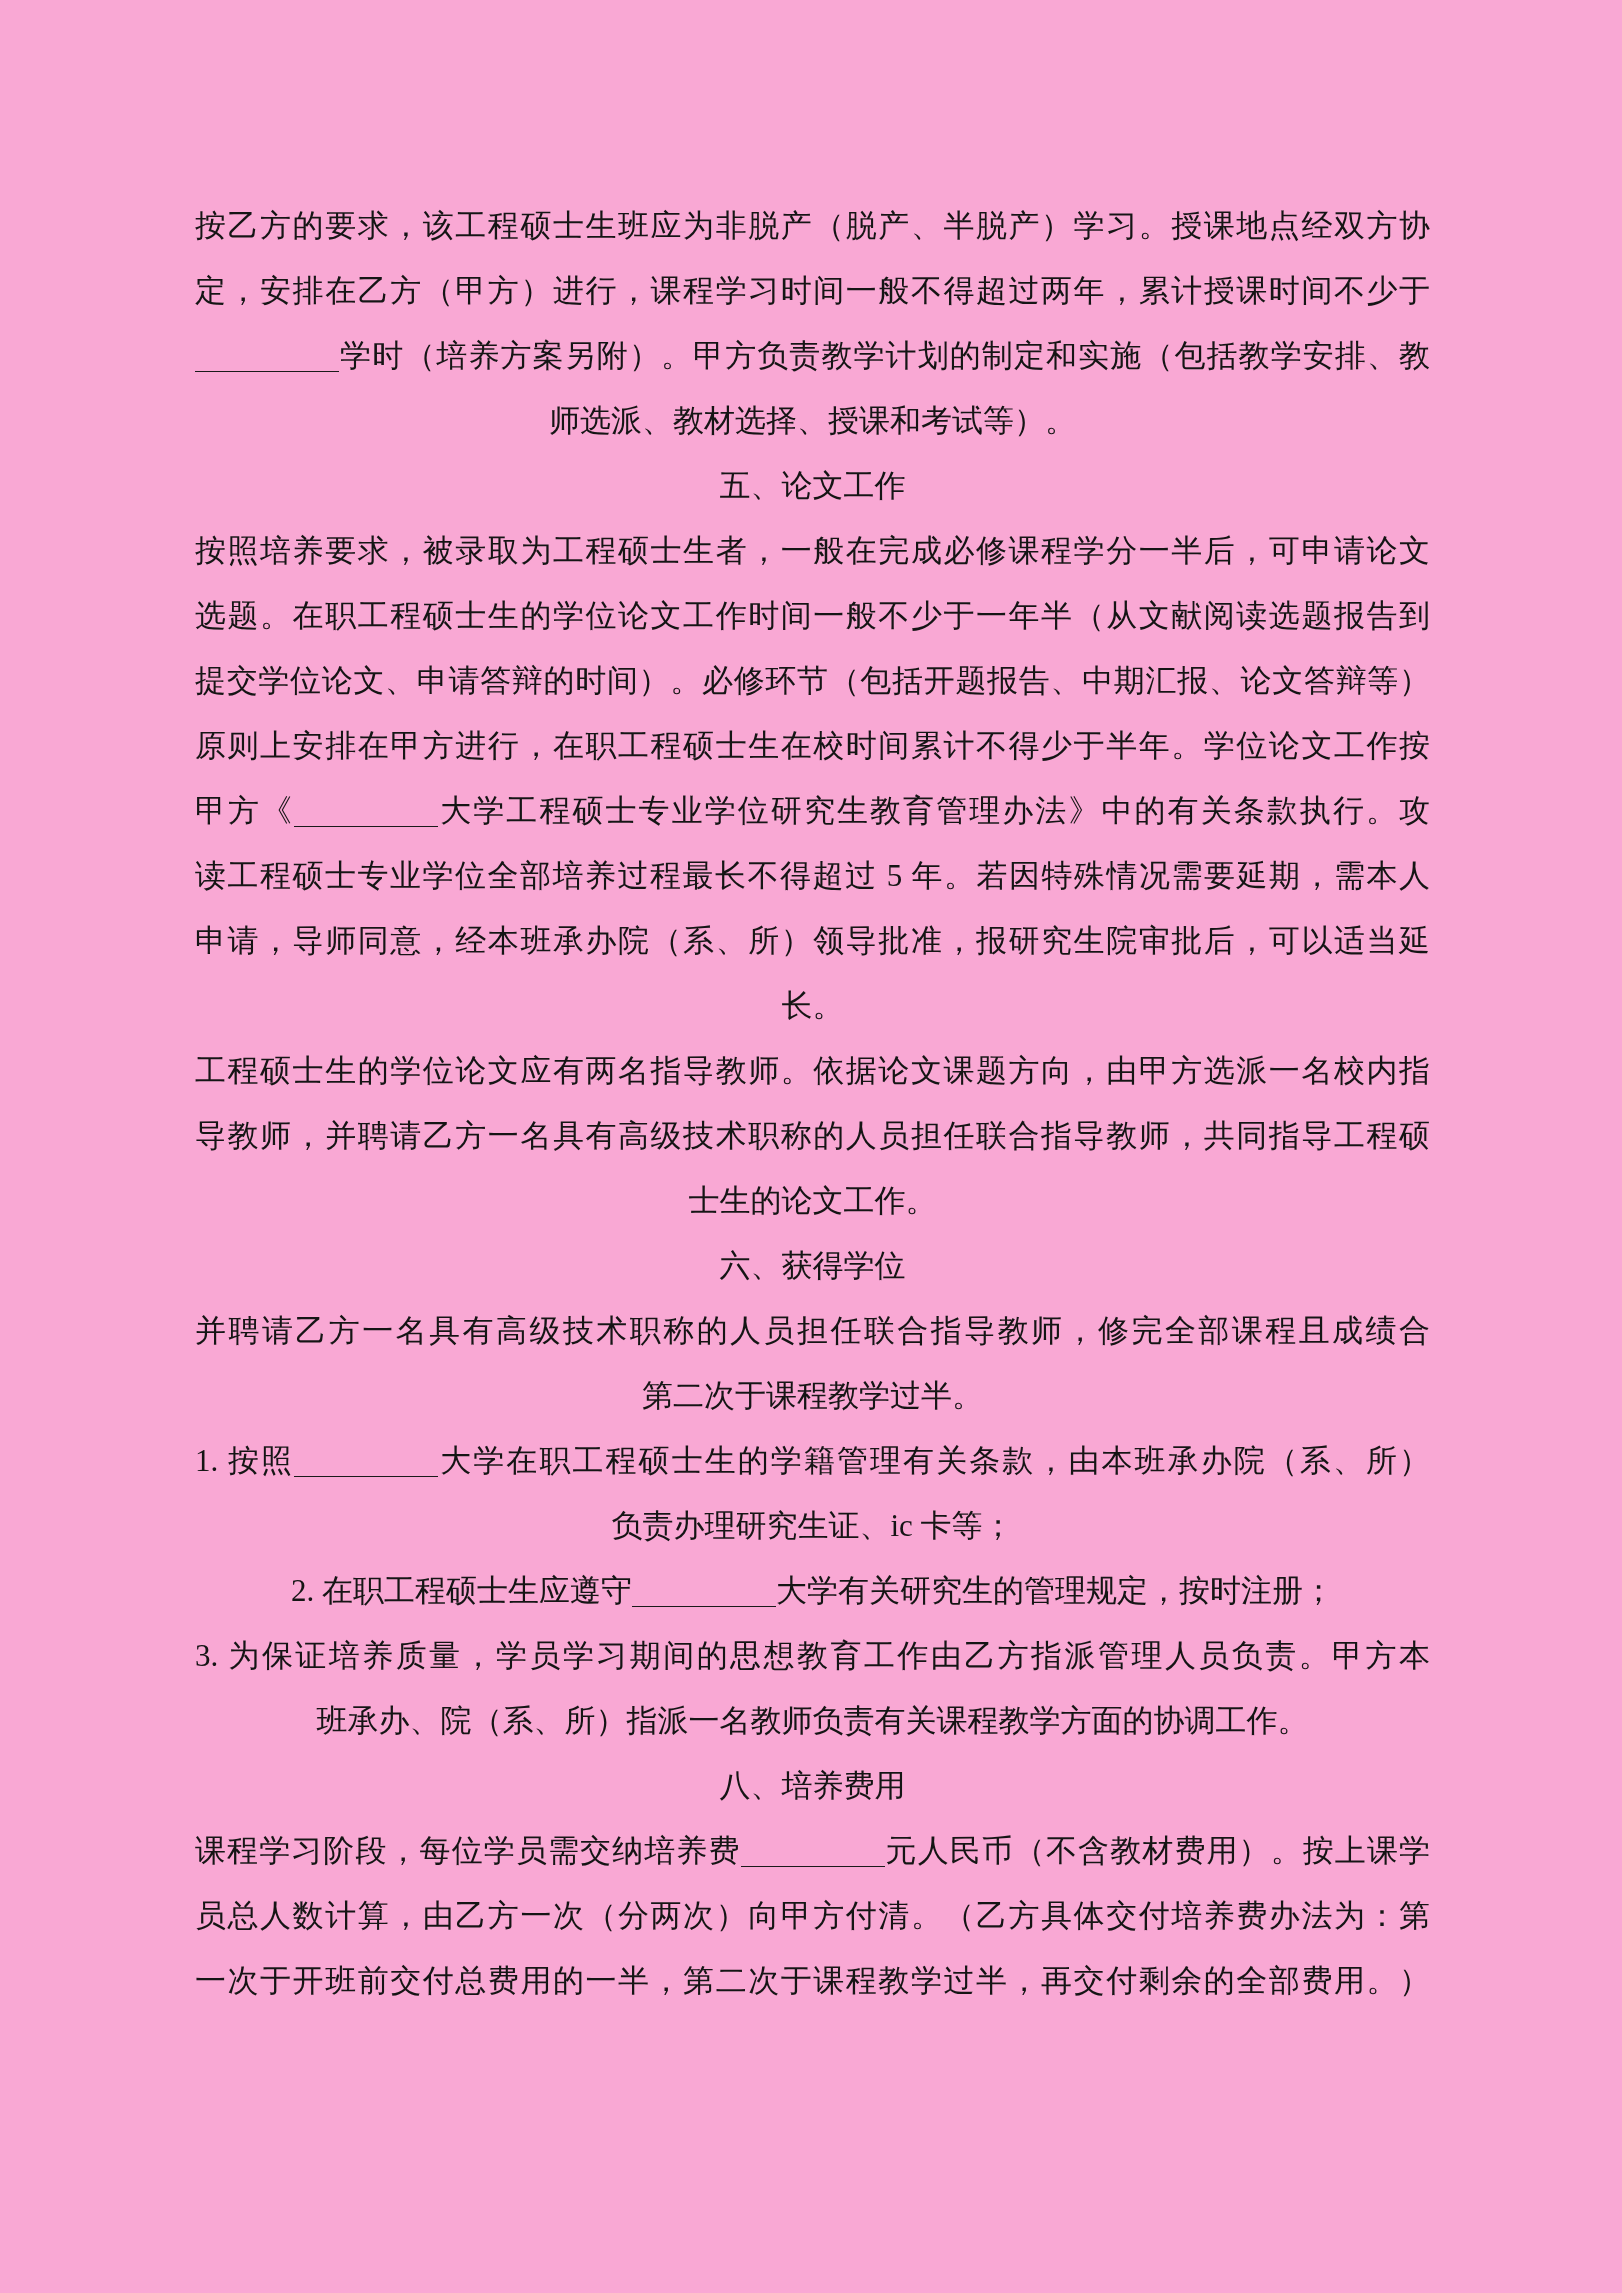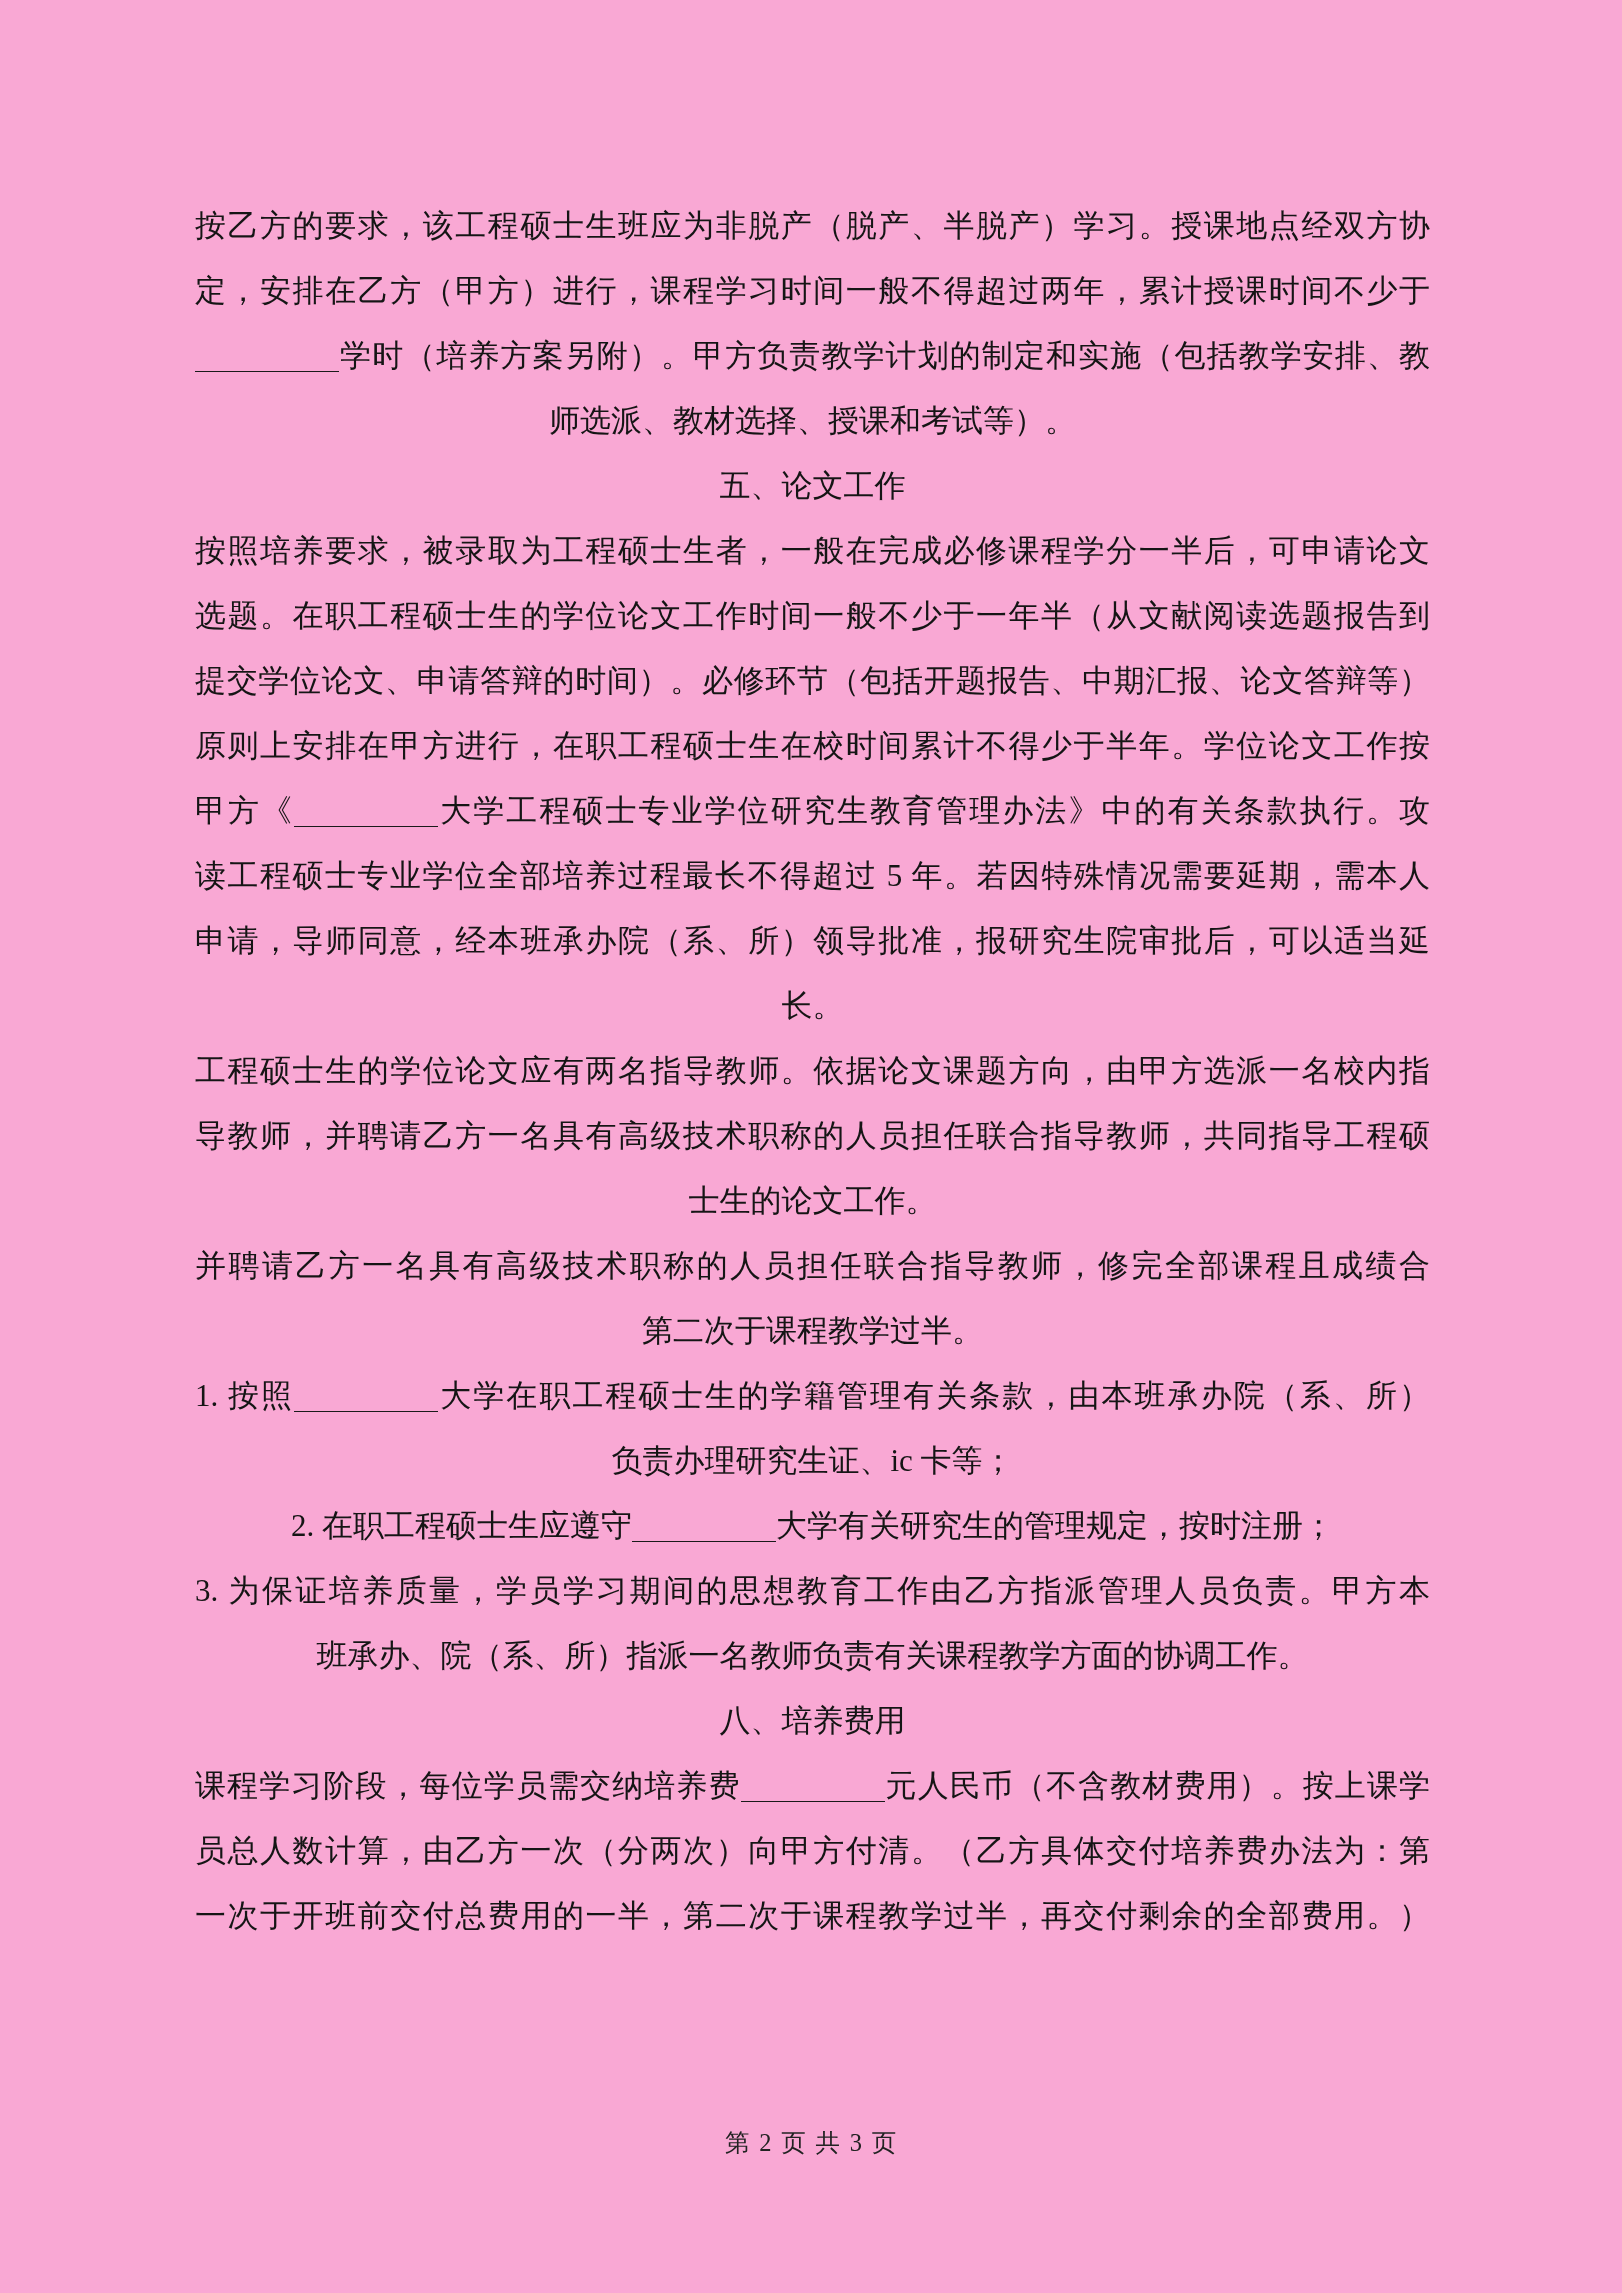--- a/index.html
+++ b/index.html
@@ -73,20 +73,21 @@
     <div class="line j">原则上安排在甲方进行，在职工程硕士生在校时间累计不得少于半年。学位论文工作按</div>
 
     <div class="line j"><span>甲方《</span><span class="blank"></span><span>大学工程硕士专业学位研究生教育管理办法》中的有关条款执行。攻</span></div>
 
     <div class="line j">读工程硕士专业学位全部培养过程最长不得超过 5 年。若因特殊情况需要延期，需本人</div>
     <div class="line j">申请，导师同意，经本班承办院（系、所）领导批准，报研究生院审批后，可以适当延</div>
     <div class="line">长。</div>
     <div class="line j">工程硕士生的学位论文应有两名指导教师。依据论文课题方向，由甲方选派一名校内指</div>
     <div class="line j">导教师，并聘请乙方一名具有高级技术职称的人员担任联合指导教师，共同指导工程硕</div>
     <div class="line">士生的论文工作。</div>
+    <div class="line">六、获得学位</div>
     <div class="line j">并聘请乙方一名具有高级技术职称的人员担任联合指导教师，修完全部课程且成绩合</div>
 
 
     <div class="line">第二次于课程教学过半。</div>
 
     <div class="line j"><span>1. 按照</span><span class="blank"></span><span>大学在职工程硕士生的学籍管理有关条款，由本班承办院（系、所）</span></div>
 
     <div class="line">负责办理研究生证、ic 卡等；</div>
 
     <div class="line"><span>2. 在职工程硕士生应遵守</span><span class="blank"></span><span>大学有关研究生的管理规定，按时注册；</span></div>
@@ -95,15 +96,14 @@
     <div class="line">班承办、院（系、所）指派一名教师负责有关课程教学方面的协调工作。</div>
     <div class="line">八、培养费用</div>
 
     <div class="line j"><span>课程学习阶段，每位学员需交纳培养费</span><span class="blank"></span><span>元人民币（不含教材费用）。按上课学</span></div>
 
     <div class="line j">员总人数计算，由乙方一次（分两次）向甲方付清。（乙方具体交付培养费办法为：第</div>
     <div class="line j">一次于开班前交付总费用的一半，第二次于课程教学过半，再交付剩余的全部费用。）</div>
 
   </div>
 
-  <div class="footer">第 2 页 共 3 页</div>
 </div>
 
 
 </body></html>

